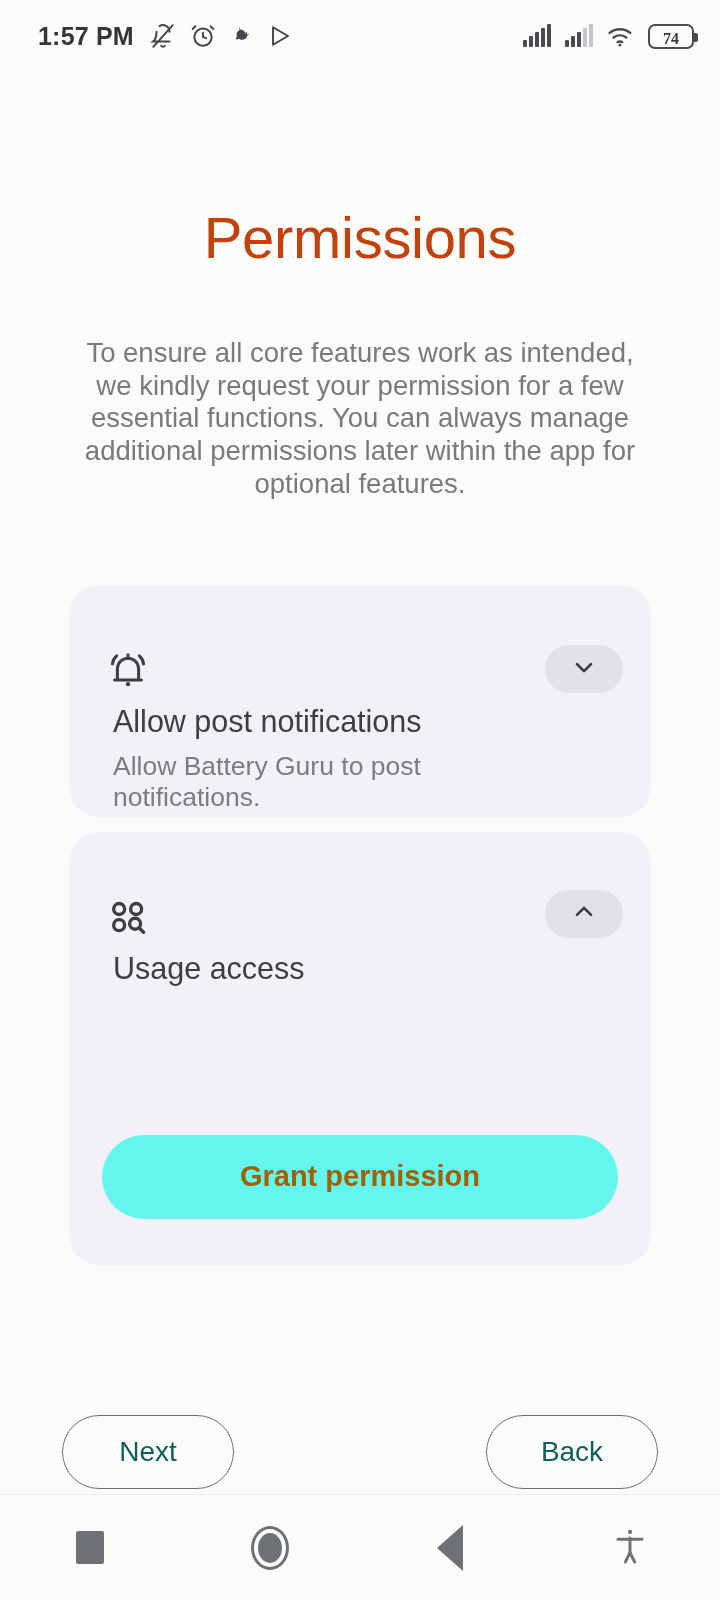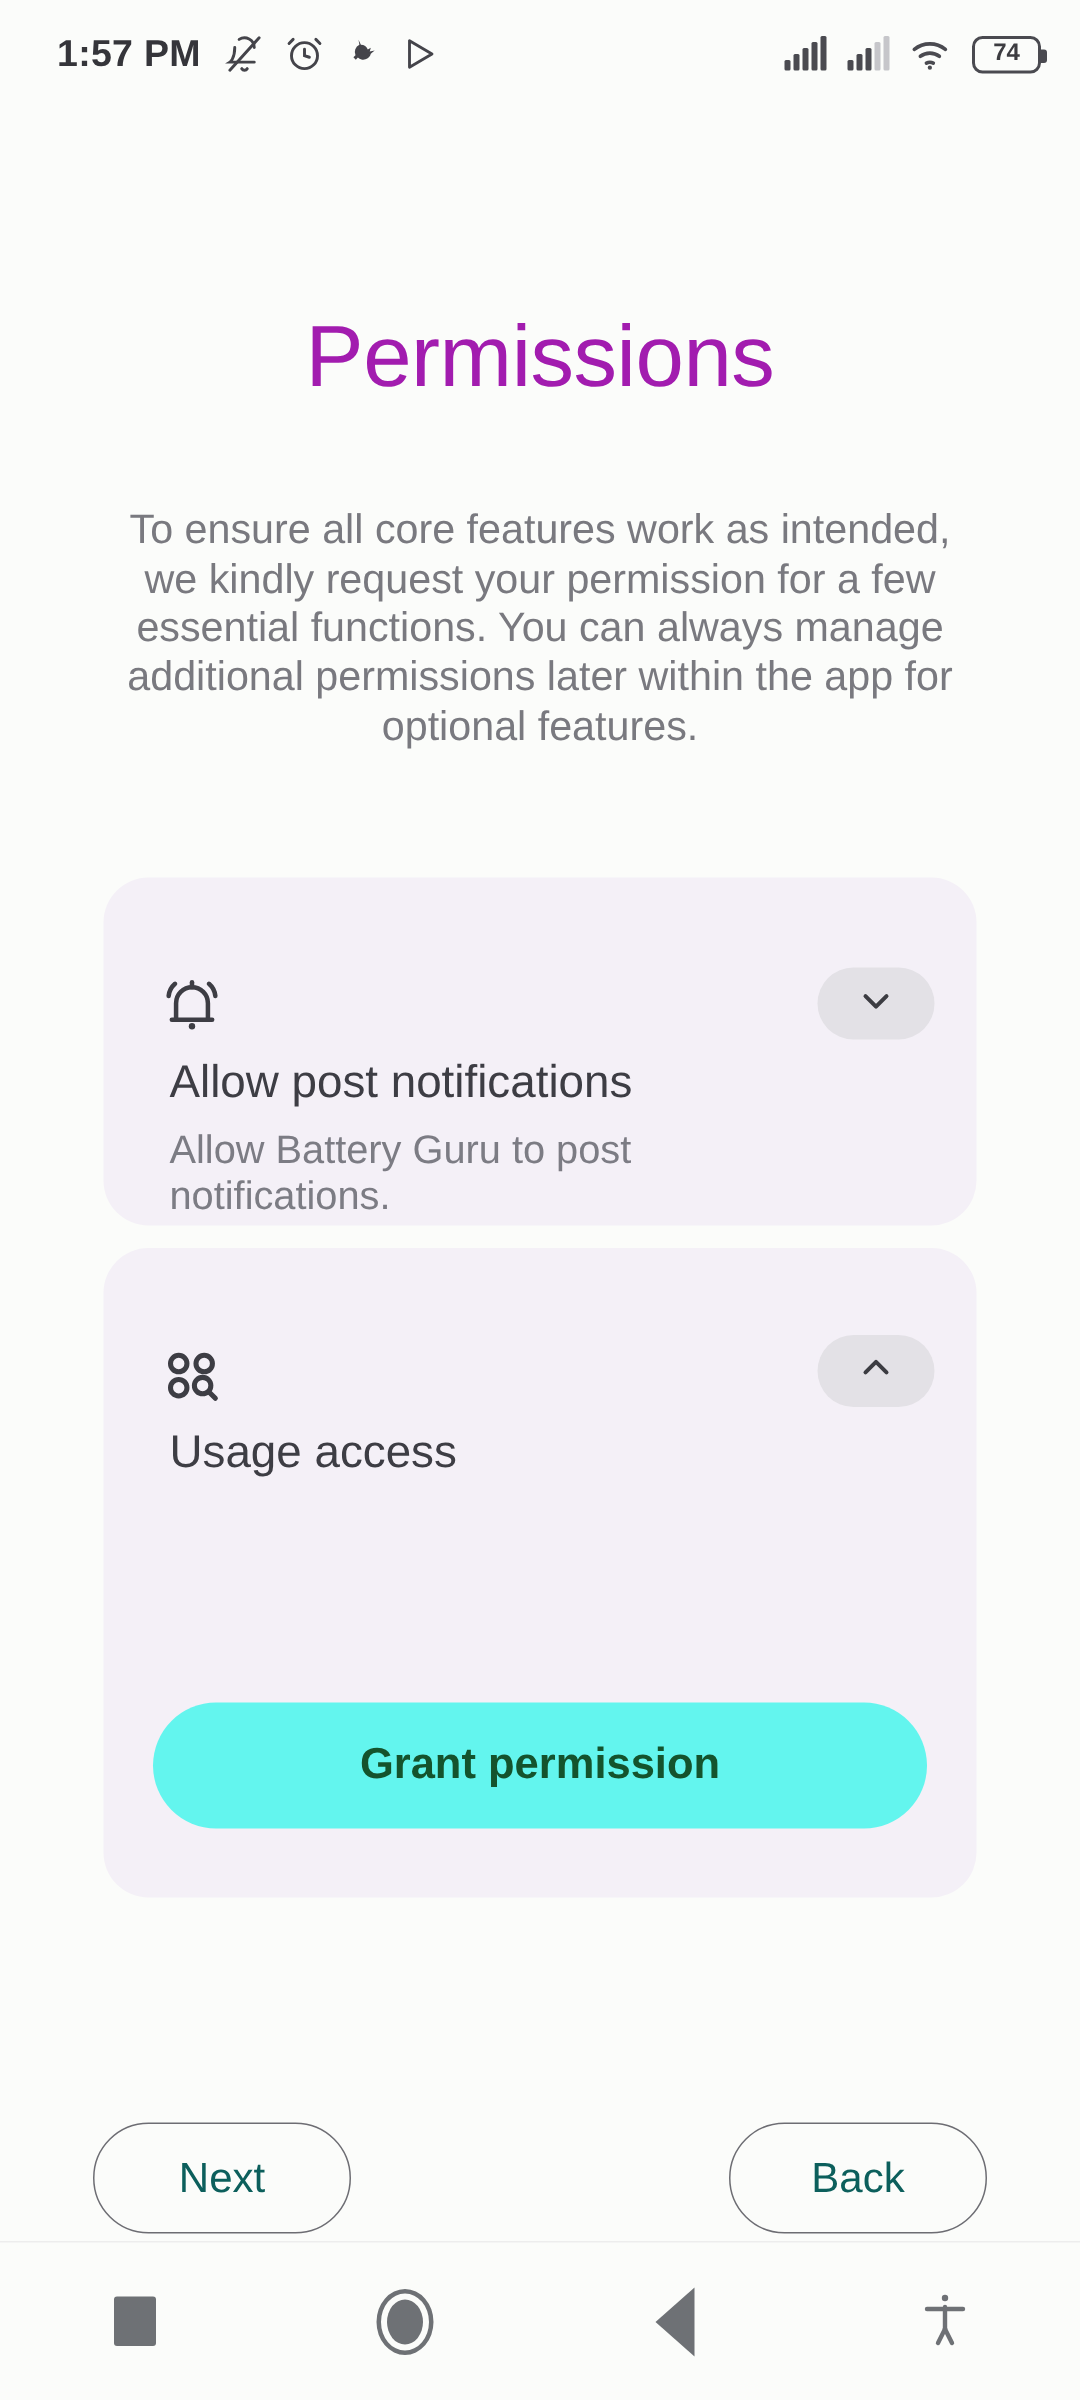--- a/index.html
+++ b/index.html
@@ -27,37 +27,37 @@
     font-size: 25px; font-weight: bold;
     letter-spacing: .2px; color: #35353a;
     white-space: nowrap;
   }
   .sb-left-icons { display: flex; align-items: center; gap: 14px; margin-left: 16px; }
   .sb-right { margin-left: auto; display: flex; align-items: center; gap: 12px; }
   .sb-ico { display: block; }
   .batt {
     position: relative; width: 46px; height: 25px;
     border: 2.4px solid #4a4a50; border-radius: 7px;
-    display: flex; align-items: center; justify-content: center;
+    display: flex; align-items: flex-end; justify-content: center; font-family: Liberation Serif, serif;
   }
   .batt::after {
     content: ""; position: absolute; right: -6px; top: 7.5px;
     width: 4px; height: 9px; background: #4a4a50;
     border-radius: 0 2px 2px 0;
   }
   .batt-txt { font-size: 16px; font-weight: bold; color: #3c3c40; line-height: 1; }
 
   
   .content { flex: 1 1 auto; position: relative; }
 
   .page-title {
     text-align: center;
     font-size: 58px;
     font-weight: normal;
-    color: #a21caf;
+    color: #c2410c;
     margin-top: 132px;
     letter-spacing: -0.3px;
   }
 
   .page-desc {
     margin: 66px auto 0;
     width: 580px;
     text-align: center;
     font-size: 27.5px;
     line-height: 1.19;
@@ -110,21 +110,21 @@
   .card2 .card-sub { width: 330px; }
 
   .grant-btn {
     position: absolute;
     left: 33px; right: 33px; bottom: 46px;
     height: 84px;
     background: #63f5ee;
     border: none; border-radius: 42px;
     font-family: "Liberation Sans", sans-serif;
     font-size: 29px; font-weight: bold;
-    color: #14532d;
+    color: #a16207;
     cursor: pointer;
   }
 
   
   .navrow {
     position: absolute;
     left: 62px; right: 62px;
     top: 1343px;
     display: flex; justify-content: space-between;
   }

